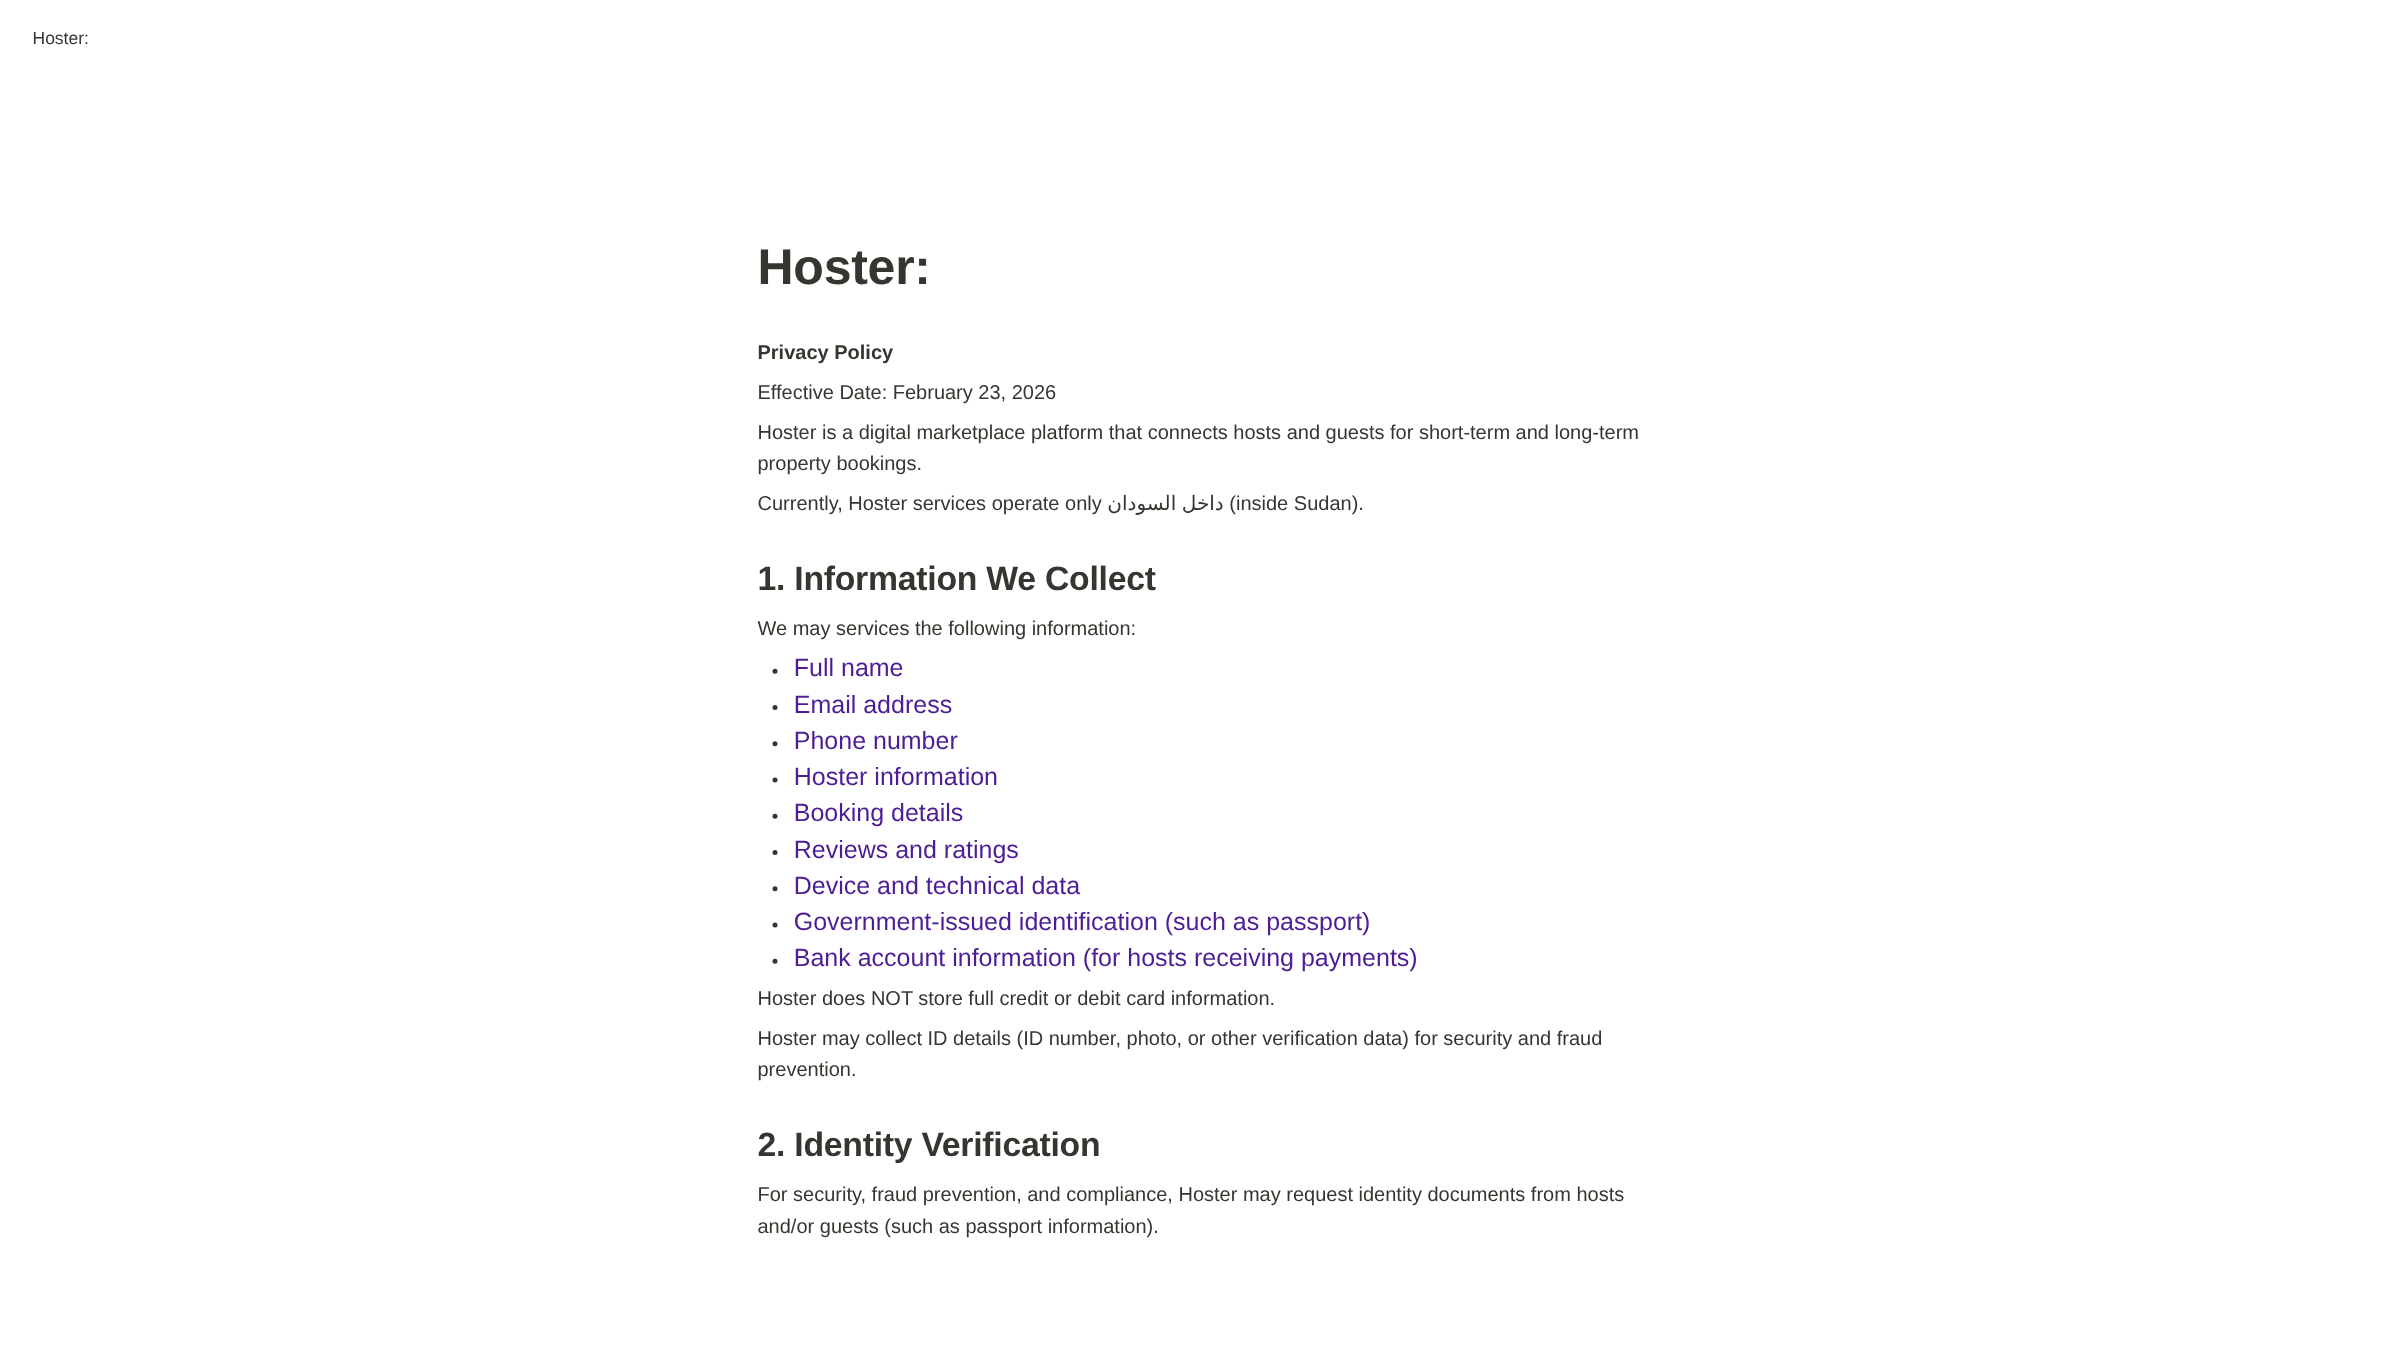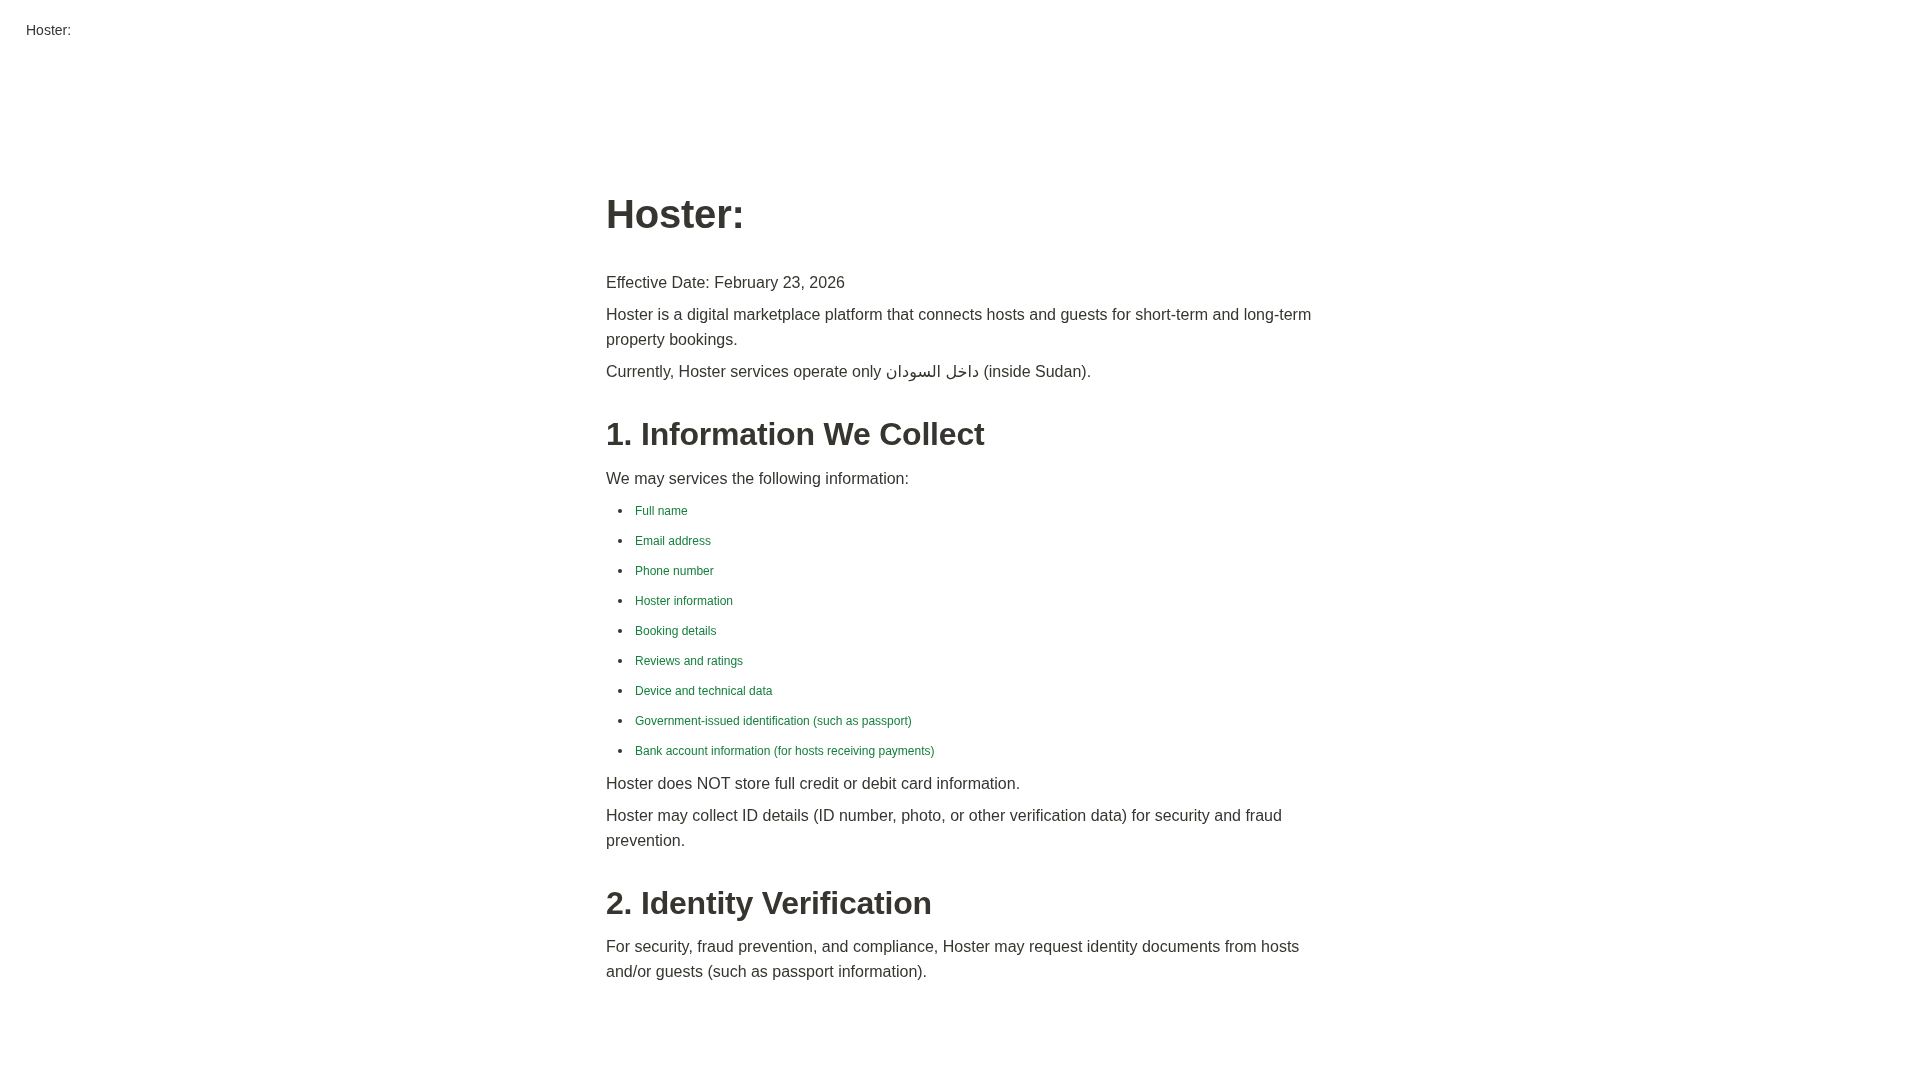--- a/index.html
+++ b/index.html
@@ -47,55 +47,56 @@
   .para {
     font-size: 16px;
     line-height: 25px;
     margin: 7px 0;
     color: #37352f;
   }
   .para.bold {
     font-weight: 700;
   }
   .section-heading {
-    font-size: 32px;
+    font-size: 27px;
     line-height: 1.3;
     font-weight: 700;
     margin: 30px 0 10px 0;
     color: #37352f;
     letter-spacing: -0.2px;
   }
   ul.bullet-list {
     margin: 5px 0 7px 0;
     padding-left: 27px;
     list-style: disc;
   }
   ul.bullet-list li {
-    font-size: 12px;
+    font-size: 20px;
     line-height: 25px;
     margin: 4px 0;
-    color: #15803d;
+    color: #4c1d95;
     padding-left: 2px;
   }
   ul.bullet-list li::marker {
     font-size: 13px;
     color: #37352f;
   }
 </style>
 </head>
 <body>
 
 <div class="topbar">
   <span class="breadcrumb">Hoster:</span>
 </div>
 
 <div class="content">
 
   <h1 class="page-title">Hoster:</h1>
 
+  <p class="para bold">Privacy Policy</p>
 
   <p class="para">Effective Date: February 23, 2026</p>
 
   <p class="para">Hoster is a digital marketplace platform that connects hosts and guests for short-term and long-term property bookings.</p>
 
 
   <p class="para">Currently, Hoster services operate only داخل السودان (inside Sudan).</p>
 
   <h2 class="section-heading">1. Information We Collect</h2>
 

